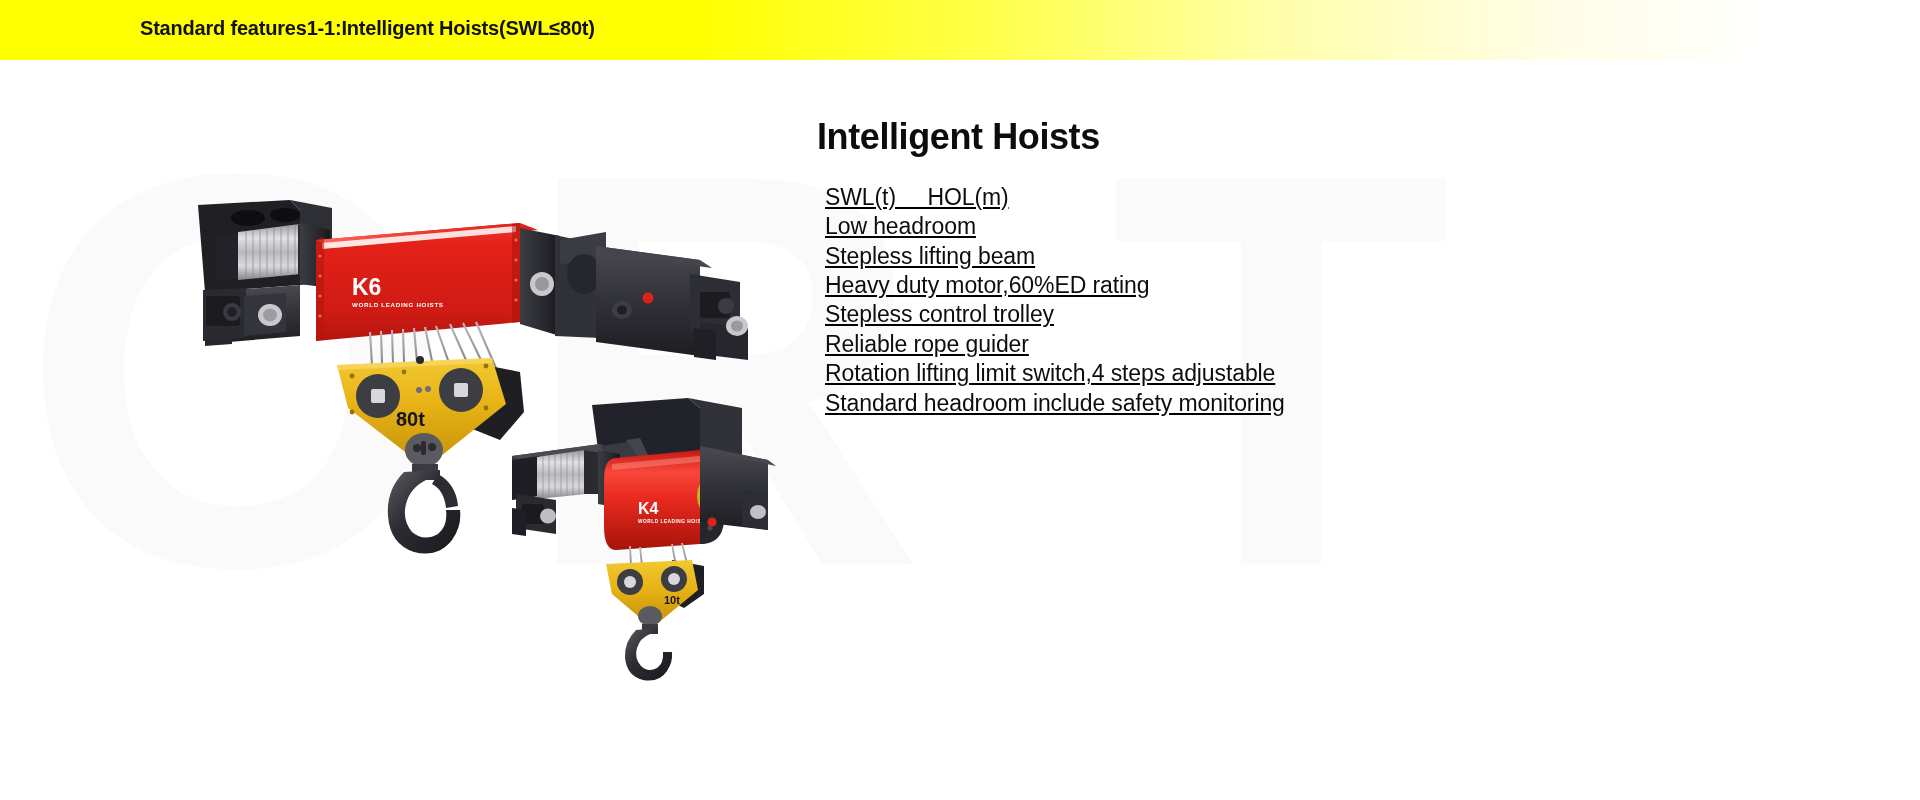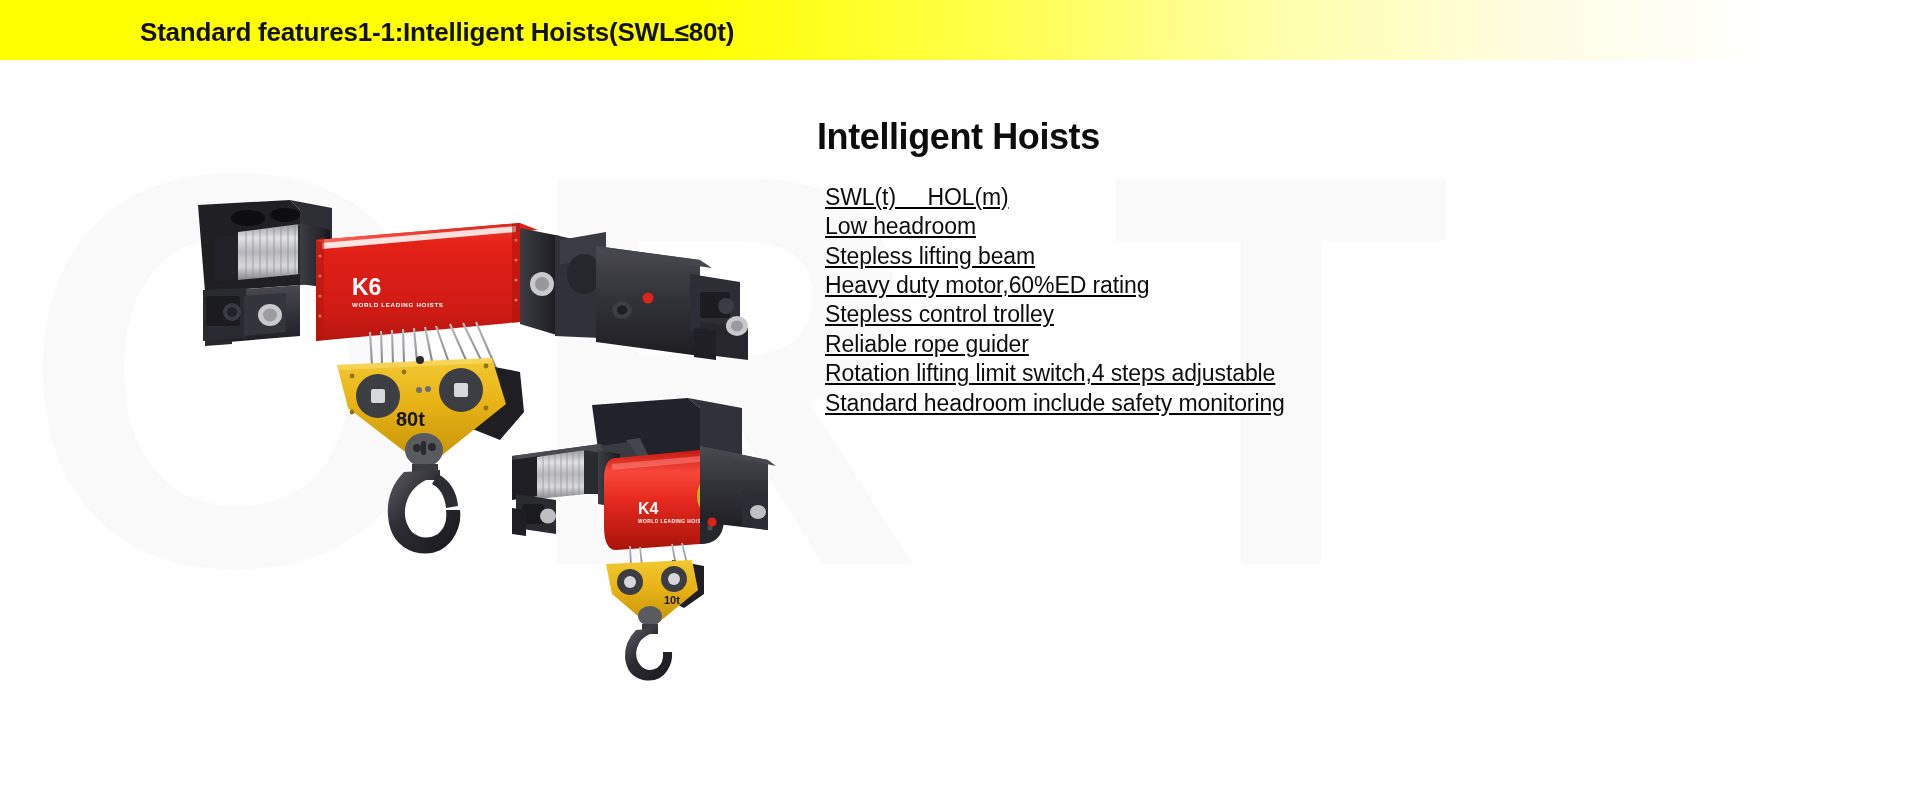--- a/index.html
+++ b/index.html
@@ -28,21 +28,21 @@
         #ffff4d 52%,
         #ffffa8 66%,
         #fffde3 80%,
         #ffffff 92%,
         #ffffff 100%);
   }
   .header-title {
     position: absolute;
     left: 140px;
     top: 17px;
-    font-size: 26px;
+    font-size: 20px;
     font-weight: bold;
     color: #111111;
     letter-spacing: -0.2px;
     white-space: nowrap;
   }
 
   
   .watermark {
     position: absolute;
     left: 0;

